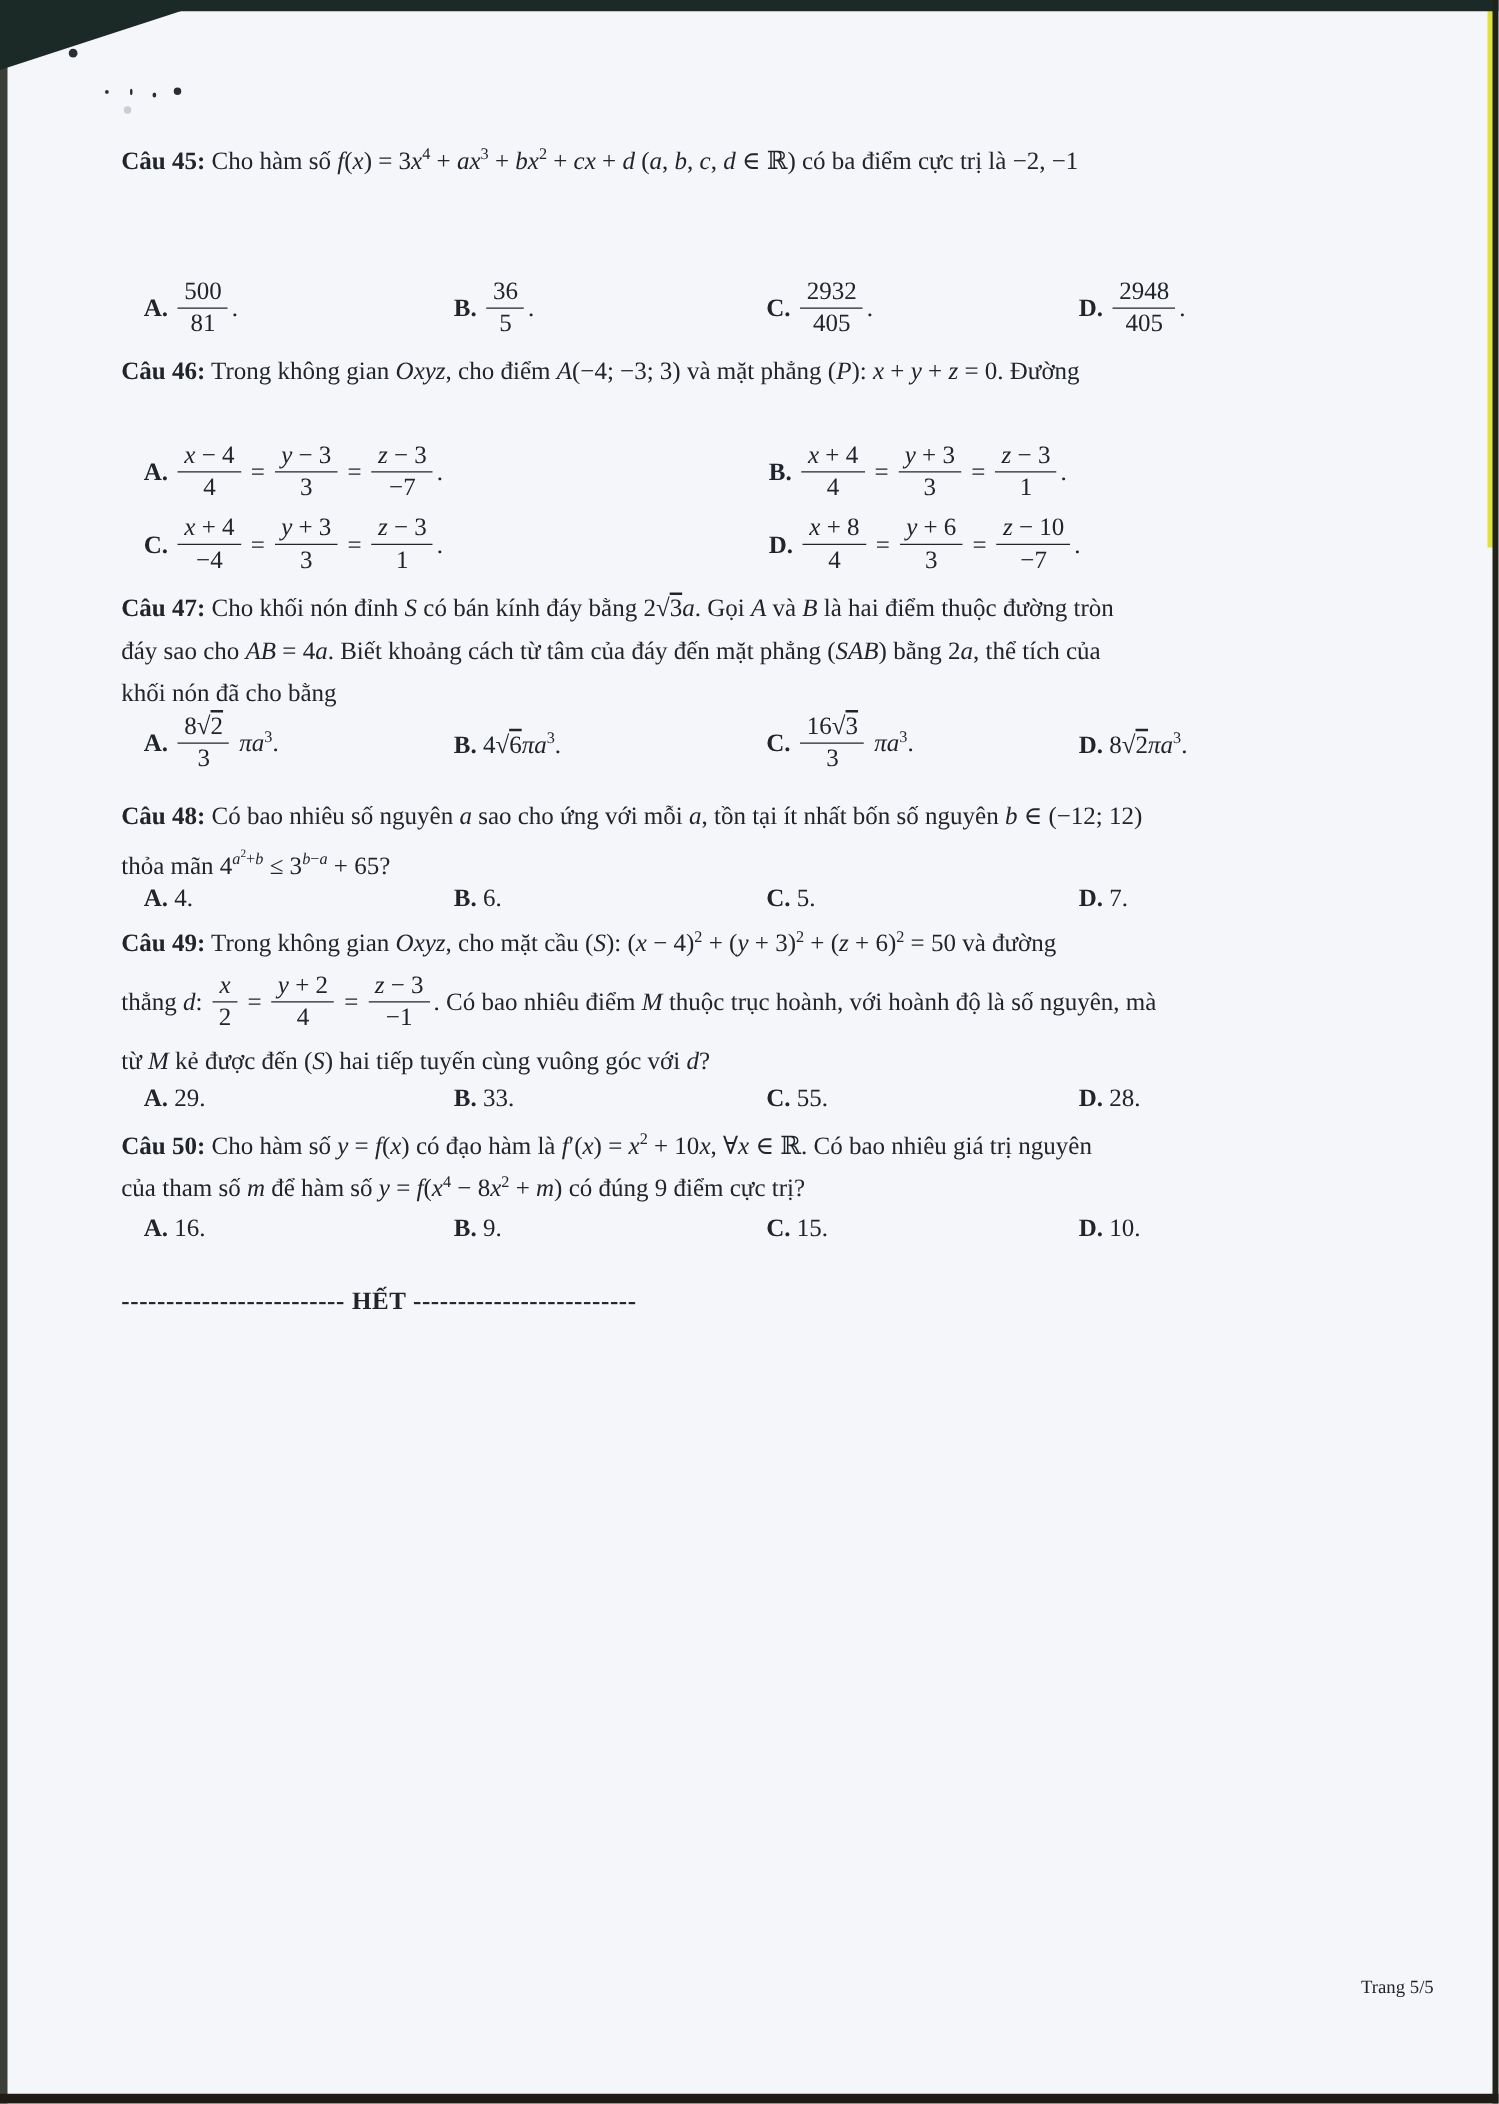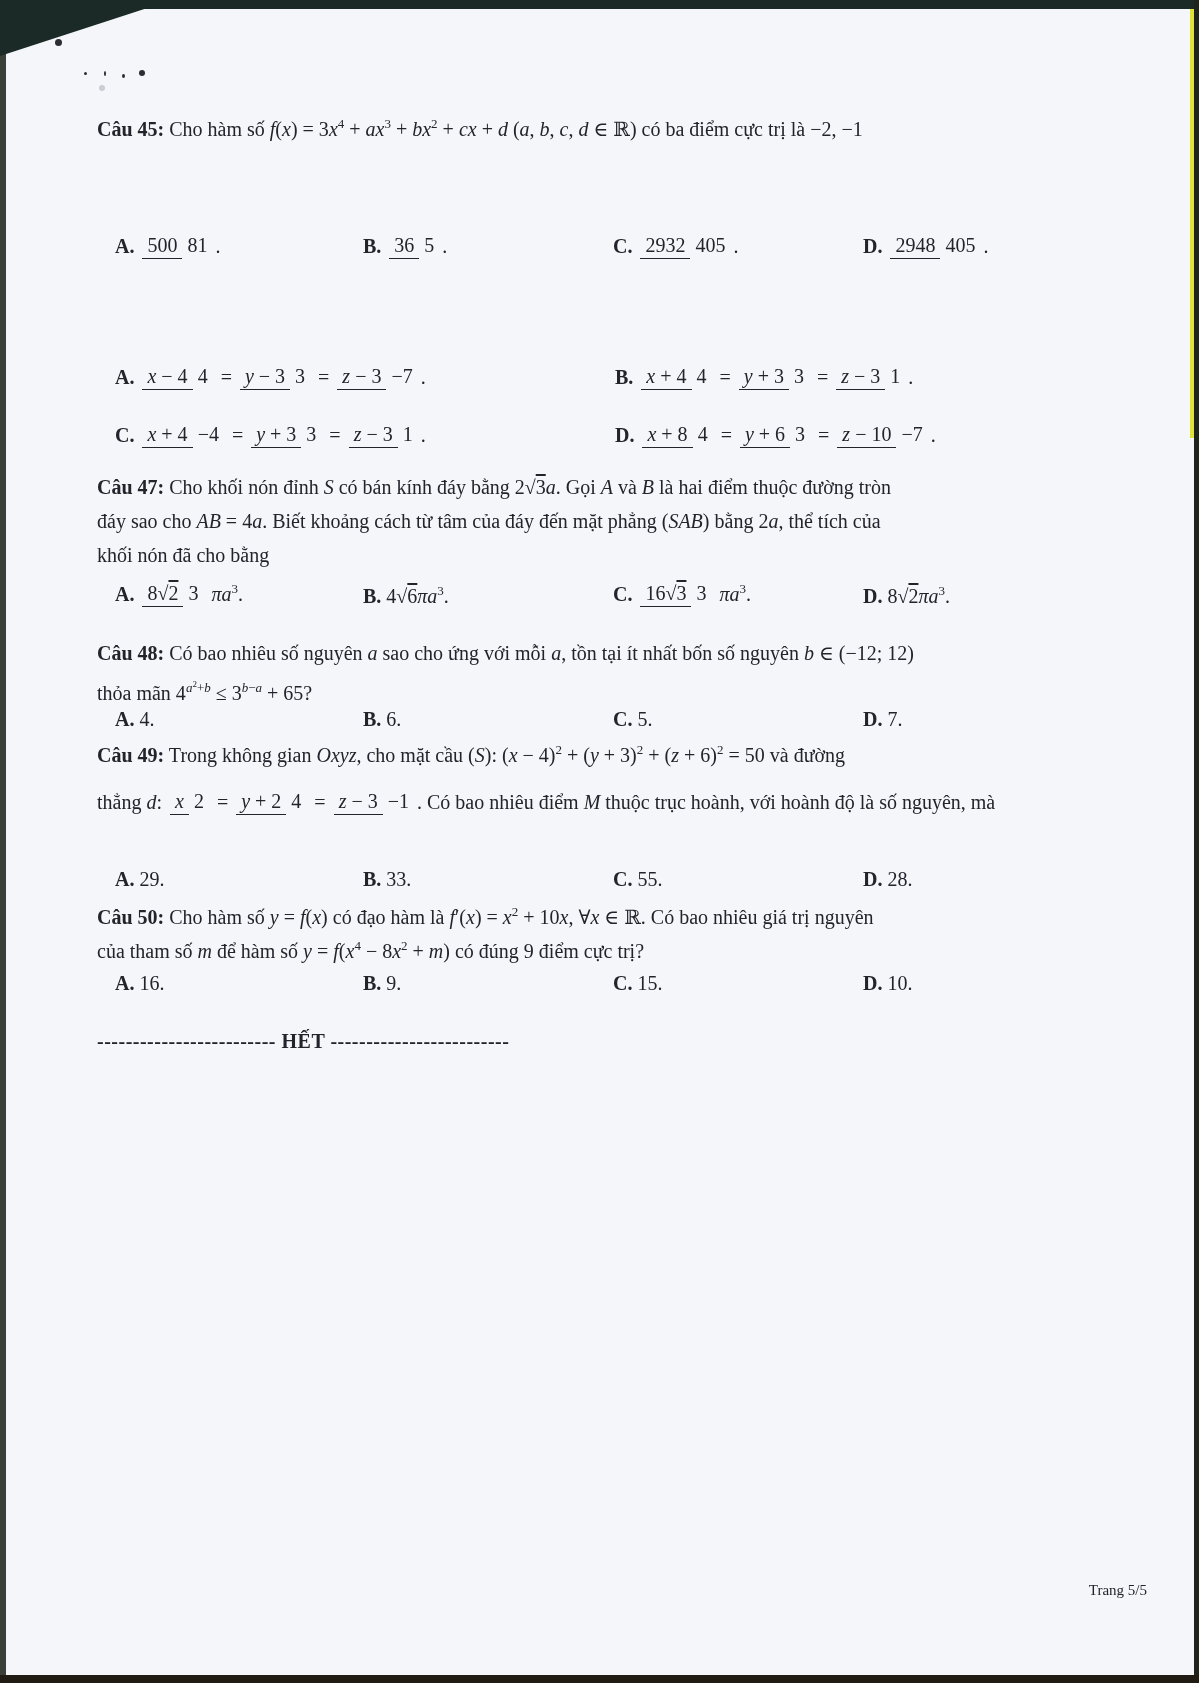--- a/index.html
+++ b/index.html
@@ -16,21 +16,21 @@
   .blk {position:absolute; left:0; width:100%;}
   .ln {height:34px; line-height:34px; white-space:nowrap;}
   .lnf {height:60px; line-height:60px; white-space:nowrap;}
   b {font-weight:bold;}
   i {font-style:italic;}
   sup {font-size:13px; line-height:0; vertical-align:super;}
   sup.xp {font-size:13px; vertical-align:super;}
   sup.xp2 {font-size:9px; vertical-align:super;}
   .o {text-decoration:overline;}
   
-  .f {display:inline-flex; flex-direction:row; vertical-align:middle;
+  .f {display:inline-flex; flex-direction:column; vertical-align:middle;
       text-align:center; margin:0 3px; line-height:normal; position:relative; top:-2px;}
   .f > span {padding:0 5px; line-height:25px; display:block;}
   .f > span:first-child {border-bottom:1.6px solid #22242c;}
   
   .row {position:absolute; left:0; width:100%; display:flex; align-items:center;
         padding-left:18px; box-sizing:border-box;}
   .row .cell {white-space:nowrap;}
   .row4 .cell:nth-child(1){width:248px;}
   .row4 .cell:nth-child(2){width:250px;}
   .row4 .cell:nth-child(3){width:250px;}
@@ -85,20 +85,21 @@
             <span>2932</span>
             <span>405</span>
           </span>.</div>
       <div class="cell"><b>D.</b> <span class="f">
             <span>2948</span>
             <span>405</span>
           </span>.</div>
     </div>
 
     <div class="blk" style="top:280px">
+      <div class="ln"><b>Câu 46:</b> Trong không gian <i>Oxyz</i>, cho điểm <i>A</i>(−4; −3; 3) và mặt phẳng (<i>P</i>): <i>x</i> + <i>y</i> + <i>z</i> = 0. Đường</div>
     </div>
     <div class="row row2" style="top:350px;height:58px">
       <div class="cell"><b>A.</b> <span class="f">
             <span><i>x</i> − 4</span>
             <span>4</span>
           </span> = <span class="f">
             <span><i>y</i> − 3</span>
             <span>3</span>
           </span> = <span class="f">
             <span><i>z</i> − 3</span>
@@ -172,20 +173,21 @@
       <div class="lnf">thẳng <i>d</i>: <span class="f">
             <span><i>x</i></span>
             <span>2</span>
           </span> = <span class="f">
             <span><i>y</i> + 2</span>
             <span>4</span>
           </span> = <span class="f">
             <span><i>z</i> − 3</span>
             <span>−1</span>
           </span>. Có bao nhiêu điểm <i>M</i> thuộc trục hoành, với hoành độ là số nguyên, mà</div>
+      <div class="ln">từ <i>M</i> kẻ được đến (<i>S</i>) hai tiếp tuyến cùng vuông góc với <i>d</i>?</div>
     </div>
     <div class="row row4" style="top:864px;height:30px">
       <div class="cell"><b>A.</b> 29.</div>
       <div class="cell"><b>B.</b> 33.</div>
       <div class="cell"><b>C.</b> 55.</div>
       <div class="cell"><b>D.</b> 28.</div>
     </div>
 
     <div class="blk" style="top:900px">
       <div class="ln"><b>Câu 50:</b> Cho hàm số <i>y</i> = <i>f</i>(<i>x</i>) có đạo hàm là <i>f</i>′(<i>x</i>) = <i>x</i><sup>2</sup> + 10<i>x</i>, ∀<i>x</i> ∈ ℝ. Có bao nhiêu giá trị nguyên</div>

